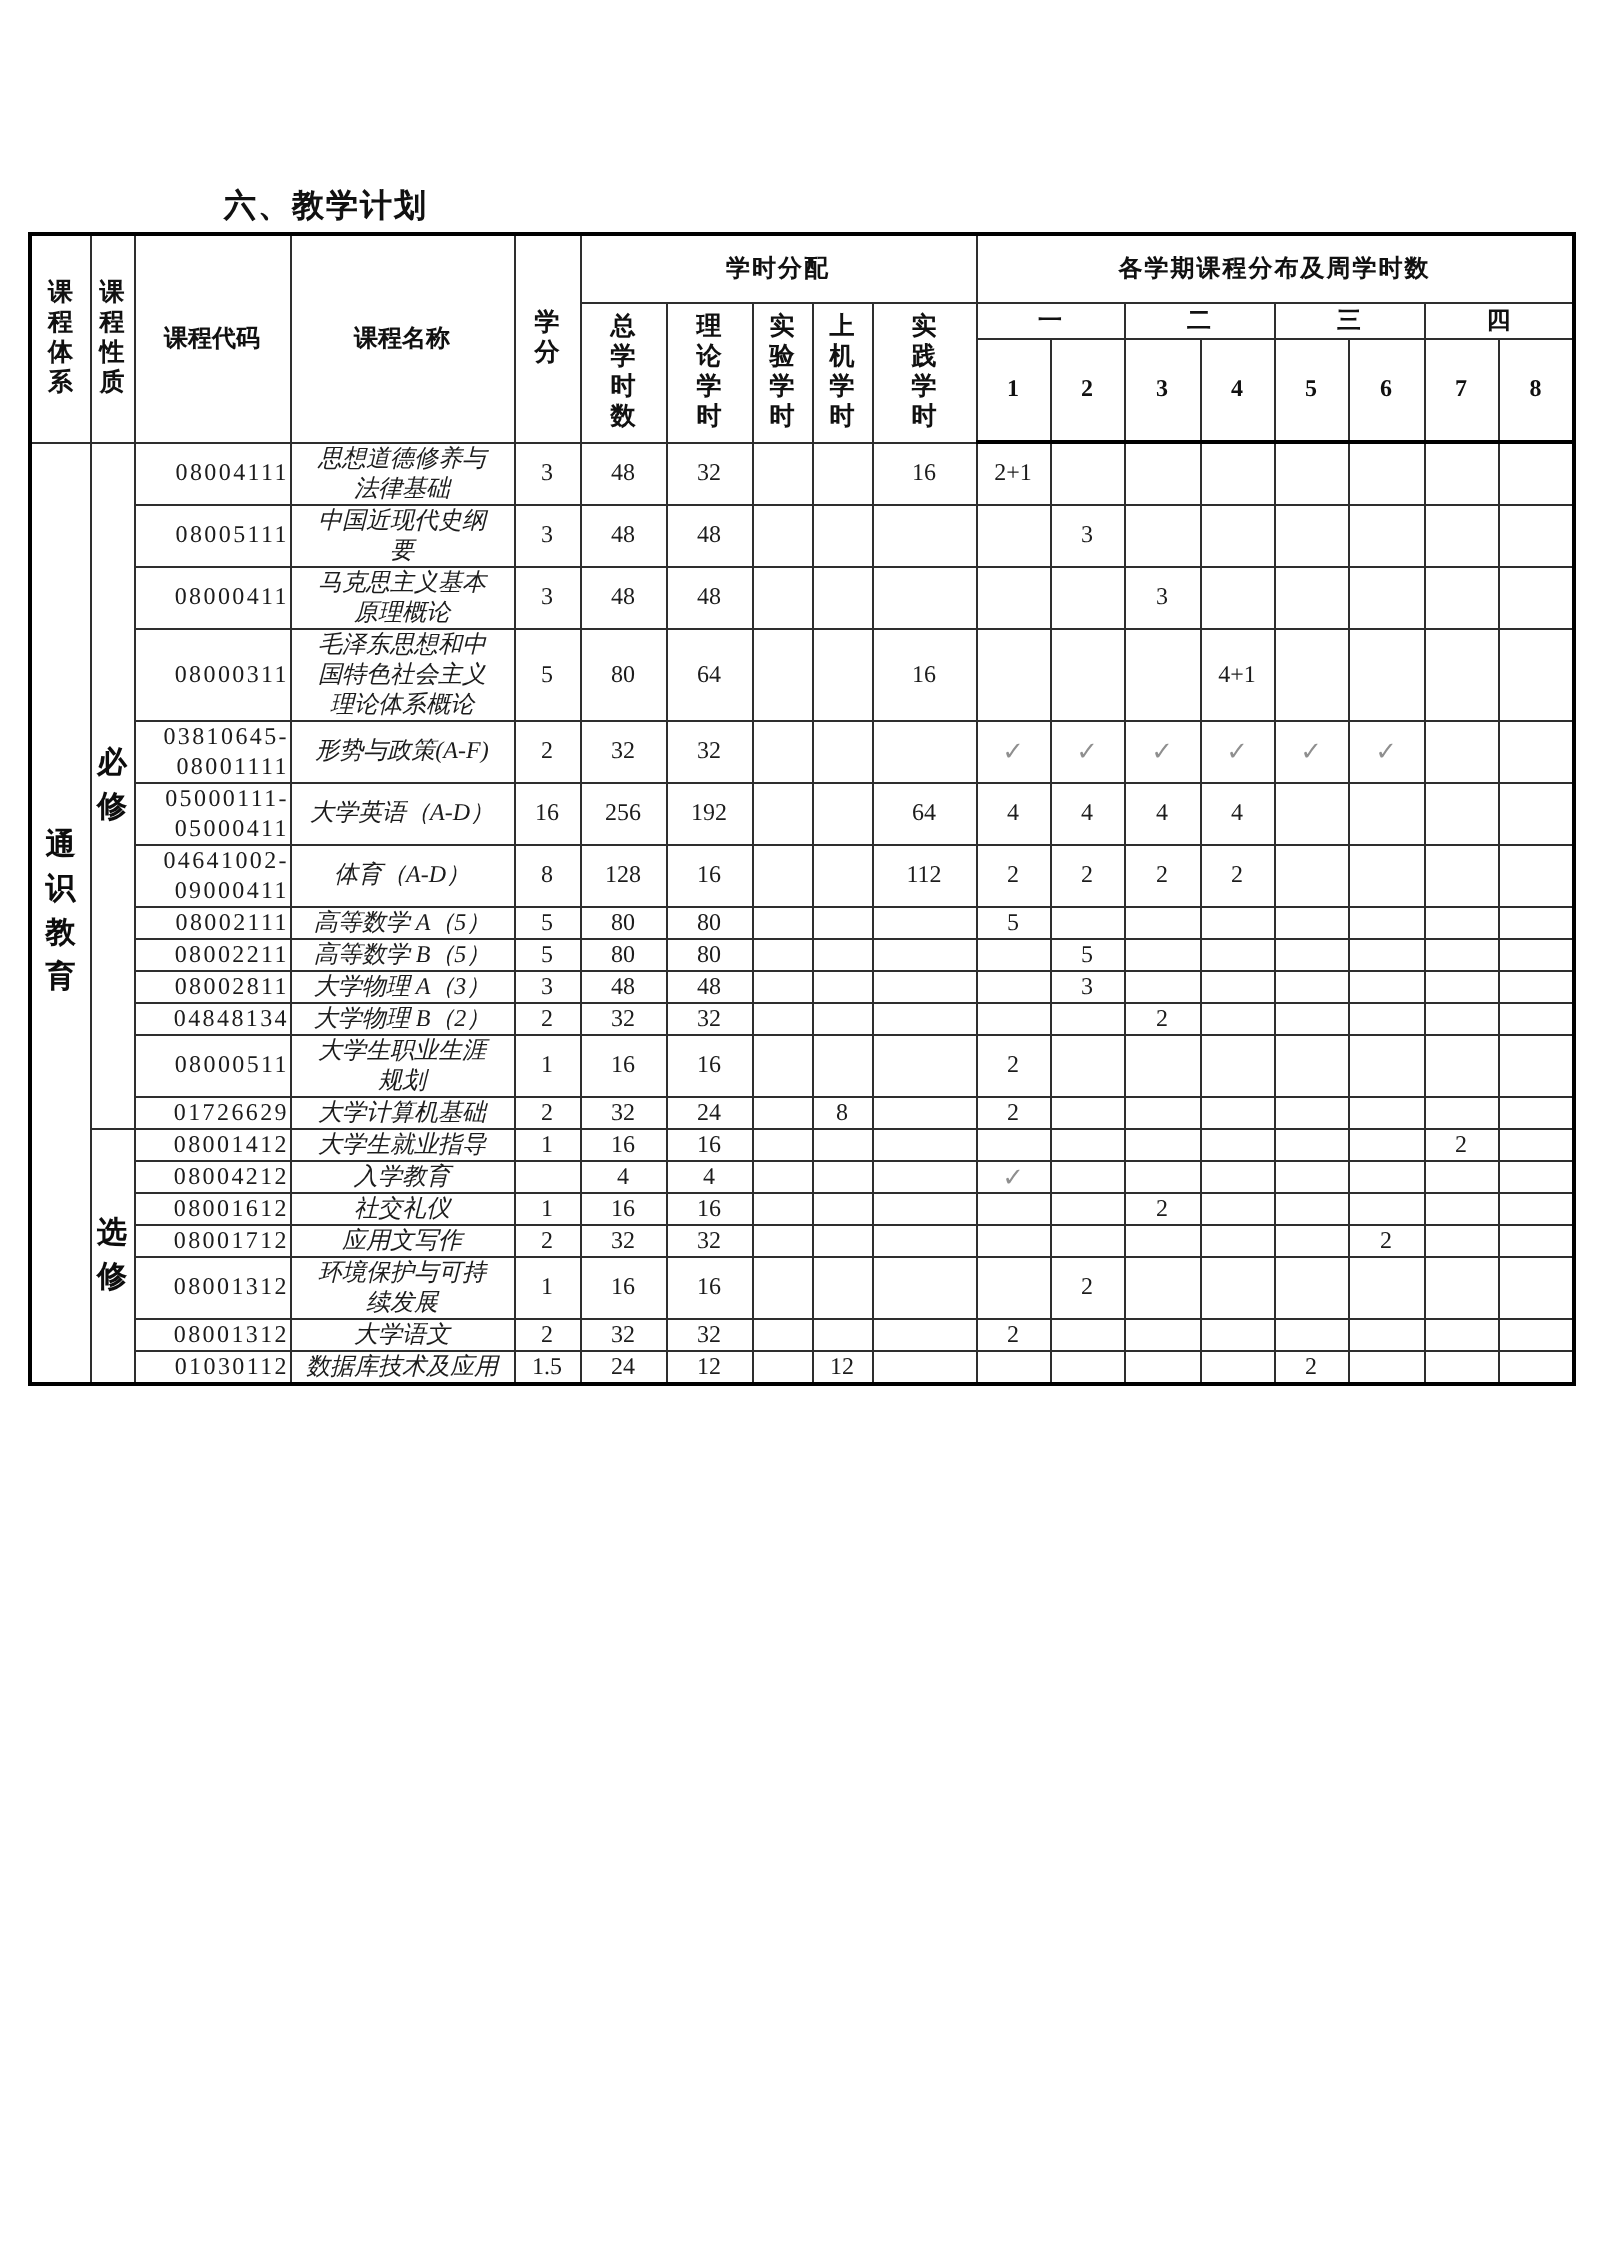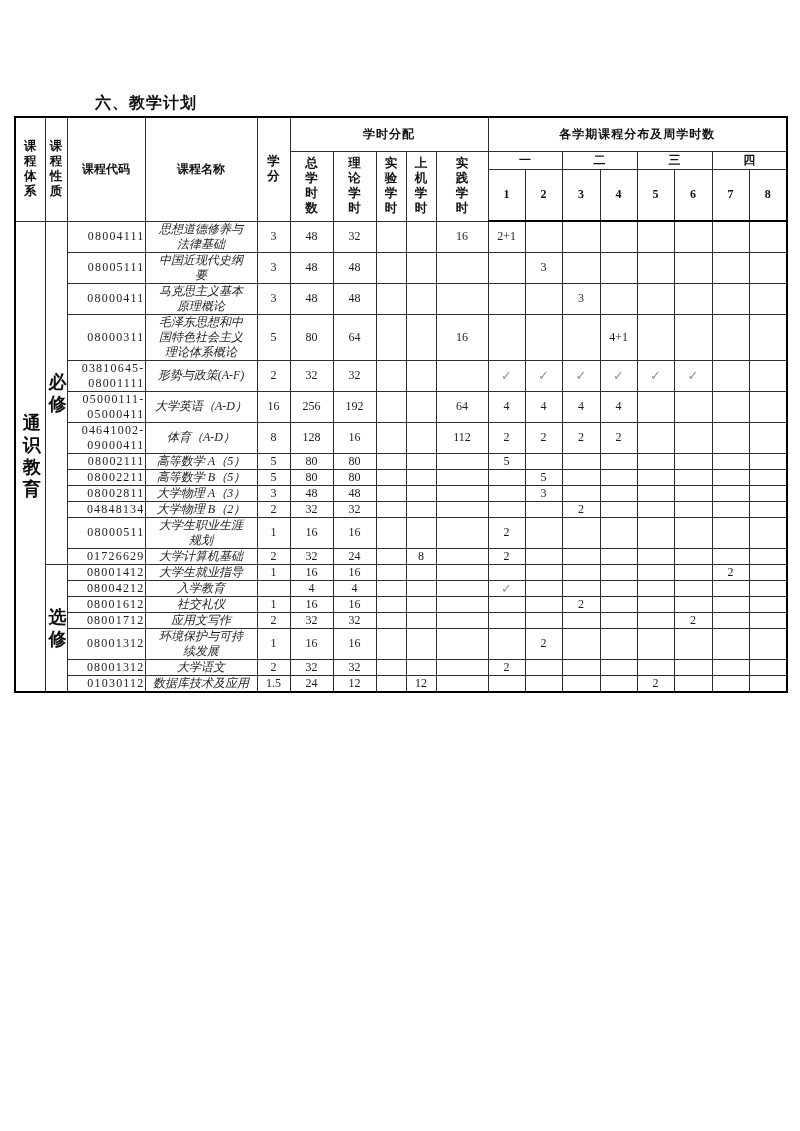--- a/index.html
+++ b/index.html
@@ -8,21 +8,21 @@
     width: 800px; height: 1131px;
     font-family: "Liberation Serif", "DejaVu Serif", serif;
     color: #151515;
     position: relative;
     overflow: hidden;
   }
   .page { position: absolute; inset: 0; background: #fff; }
 
   .title {
     position: absolute;
-    left: 95px; top: 93px;
+    left: 112px; top: 93px;
     font-size: 16px;
     font-weight: bold;
     letter-spacing: 1px;
     color: #111;
   }
 
   table.plan {
     position: absolute;
     left: 14px; top: 116px;
     width: 772px;
@@ -64,21 +64,21 @@
     color: #1c1c1c;
   }
   tbody td.code { letter-spacing: 1.2px; text-align: right; }
   tbody td.name { font-size: 12px; font-style: italic; }
   tbody td.group-cell { padding: 2px 0; }
   .group-label {
     display: inline-block;
     width: 15px;
     word-break: break-all;
     font-weight: bold;
-    font-size: 18px;
+    font-size: 15px;
     line-height: 22px;
     color: #0d0d0d;
   }
   tbody td.check { color: #8f8f8f; font-size: 13px; }
 </style>
 </head>
 <body>
 
 <div class="page">
 

